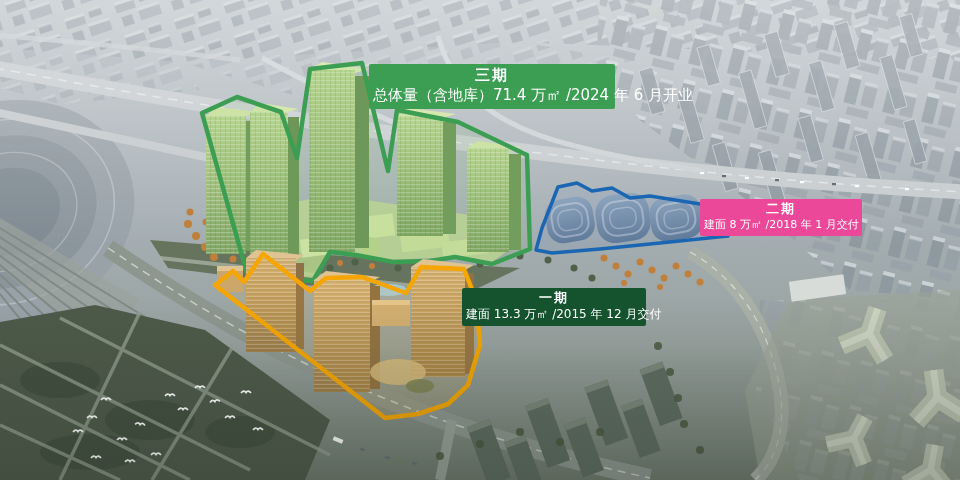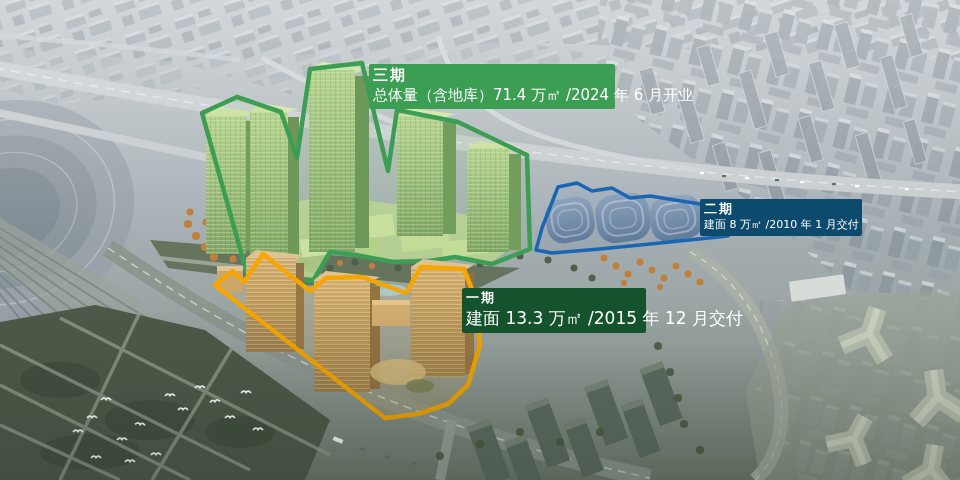--- a/index.html
+++ b/index.html
@@ -1,31 +1,31 @@
 <!DOCTYPE html>
 <html><head>
 <meta charset="utf-8">
 <style>
   html,body{margin:0;padding:0;background:#222;}
   .stage{position:relative;width:960px;height:480px;overflow:hidden;
          font-family:"DejaVu Sans","Liberation Sans",sans-serif;background:#a7b0b6;}
   .stage svg{position:absolute;left:0;top:0;}
-  .phase-label{position:absolute;color:#fff;text-align:left;border-radius:2px;
+  .phase-label{position:absolute;color:#fff;text-align:center;border-radius:2px;
                box-sizing:border-box;padding:2px 4px 4px;line-height:1.3;}
   .phase-label .t{display:block;font-weight:bold;letter-spacing:2px;}
   .phase-label .d{display:block;white-space:nowrap;}
   .lbl-p3{left:369px;top:64px;width:246px;}
   .lbl-p3 .t{font-size:15px;}
   .lbl-p3 .d{font-size:15px;}
   .lbl-p2{left:700px;top:199px;width:162px;}
   .lbl-p2 .t{font-size:13px;}
   .lbl-p2 .d{font-size:11px;}
   .lbl-p1{left:462px;top:288px;width:184px;}
   .lbl-p1 .t{font-size:13px;}
-  .lbl-p1 .d{font-size:17px;}
+  .lbl-p1 .d{font-size:12px;}
 </style>
 </head>
 <body>
 
 <div class="stage">
 <svg width="960" height="480" viewBox="0 0 960 480">
   <defs>
     <linearGradient id="sky" x1="0" y1="0" x2="0" y2="1">
       <stop offset="0" stop-color="#bcc3c8"></stop>
           <stop offset="0.45" stop-color="#a6afb4"></stop>
@@ -381,21 +381,21 @@
     </g>
   </g>
 
   <rect y="300" width="960" height="180" fill="url(#darkBottom)"></rect>
 </svg>
 
   <div class="phase-label lbl-p3" style="background-color: rgb(59, 158, 83);">
     <span class="t">三期</span>
     <span class="d">总体量（含地库）71.4 万㎡ /2024 年 6 月开业</span>
   </div>
-  <div class="phase-label lbl-p2" style="background-color: #0c4a6e;">
+  <div class="phase-label lbl-p2" style="background-color: #ec4899;">
     <span class="t">二期</span>
-    <span class="d">建面 8 万㎡ /2010 年 1 月交付</span>
+    <span class="d">建面 8 万㎡ /2018 年 1 月交付</span>
   </div>
   <div class="phase-label lbl-p1" style="background-color: #14532d;">
     <span class="t">一期</span>
     <span class="d">建面 13.3 万㎡ /2015 年 12 月交付</span>
   </div>
 </div>
 
 </body></html>

